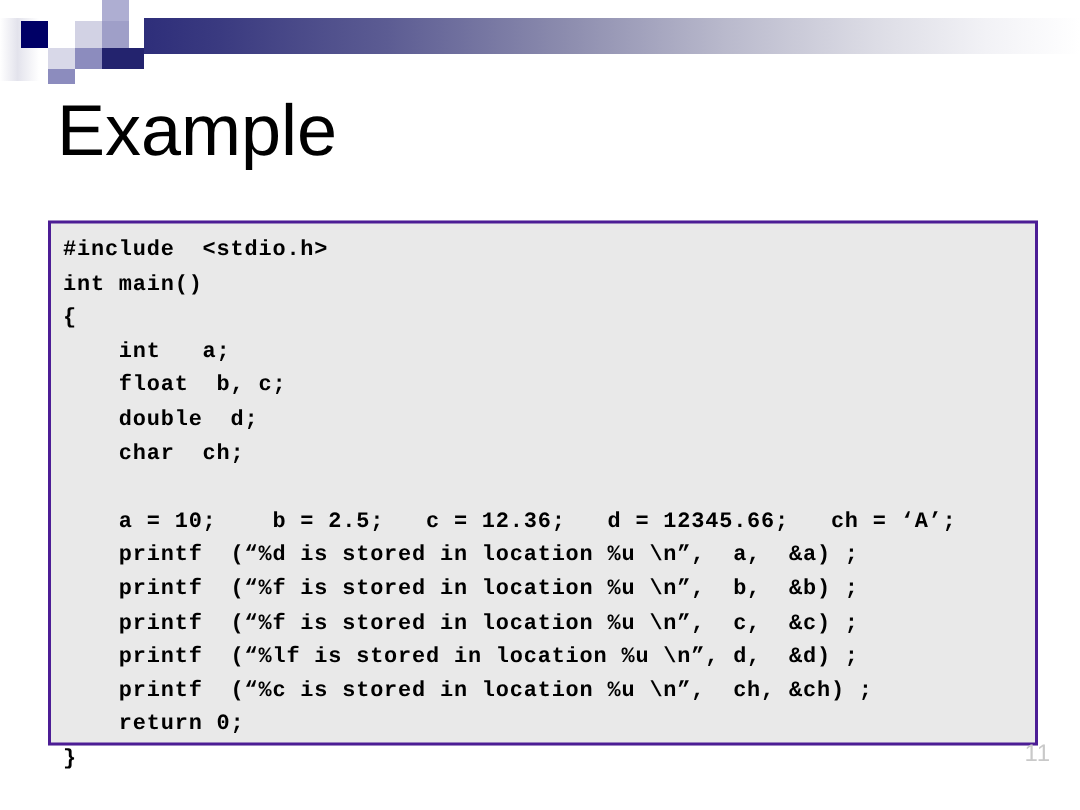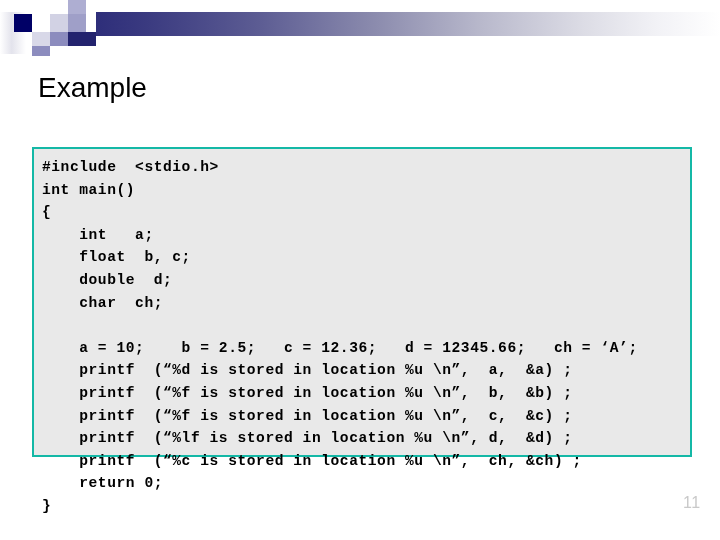--- a/index.html
+++ b/index.html
@@ -49,37 +49,37 @@
     width: 26px;
     height: 42px;
     background: linear-gradient(to right, #ffffff 0%, #e3e3ec 45%, #ffffff 100%);
   }
 
   
   #page-title {
     position: absolute;
     left: 38px;
     top: 64px;
-    font-size: 28px;
+    font-size: 48px;
     line-height: 48px;
     color: #000000;
     font-family: "Liberation Sans", sans-serif;
     letter-spacing: 0px;
     white-space: nowrap;
   }
 
   
   #code-block {
     position: absolute;
     left: 32px;
     top: 147px;
     width: 660px;
-    height: 310px;
+    height: 350px;
     background: #e9e9e9;
-    border: 2px solid #14b8a6;
+    border: 2px solid #4c1d95;
     box-sizing: border-box;
     overflow: visible;
   }
   #code-listing {
     position: absolute;
     left: 8px;
     top: 7px;
     margin: 0;
     padding: 0;
     font-family: "Liberation Mono", "DejaVu Sans Mono", monospace;

